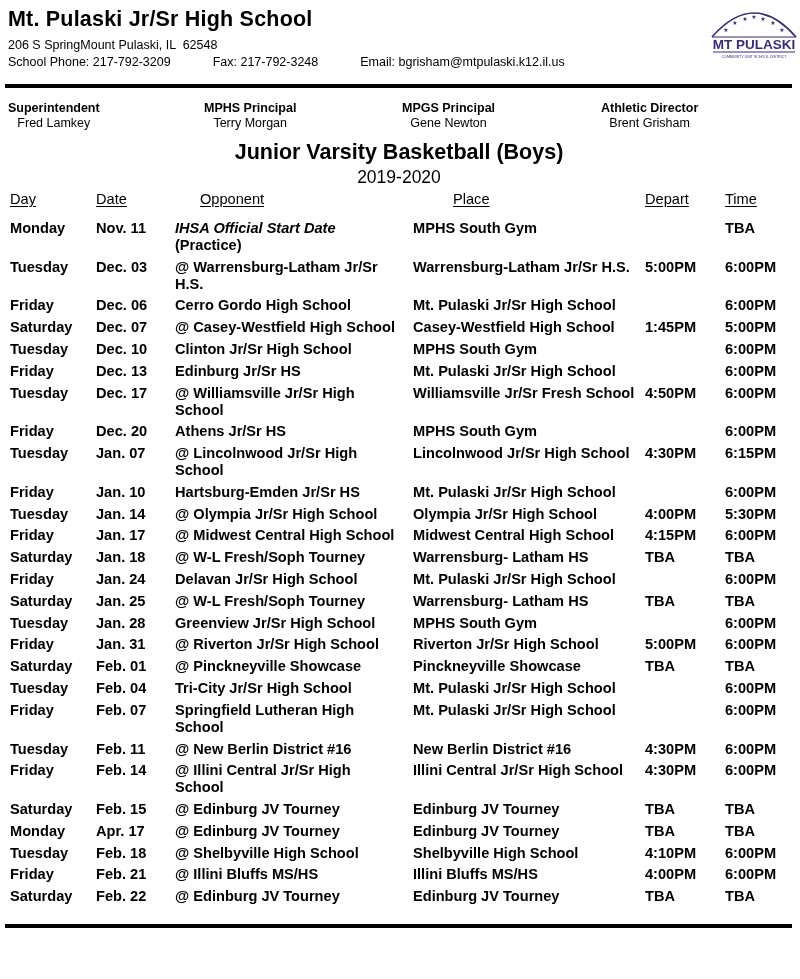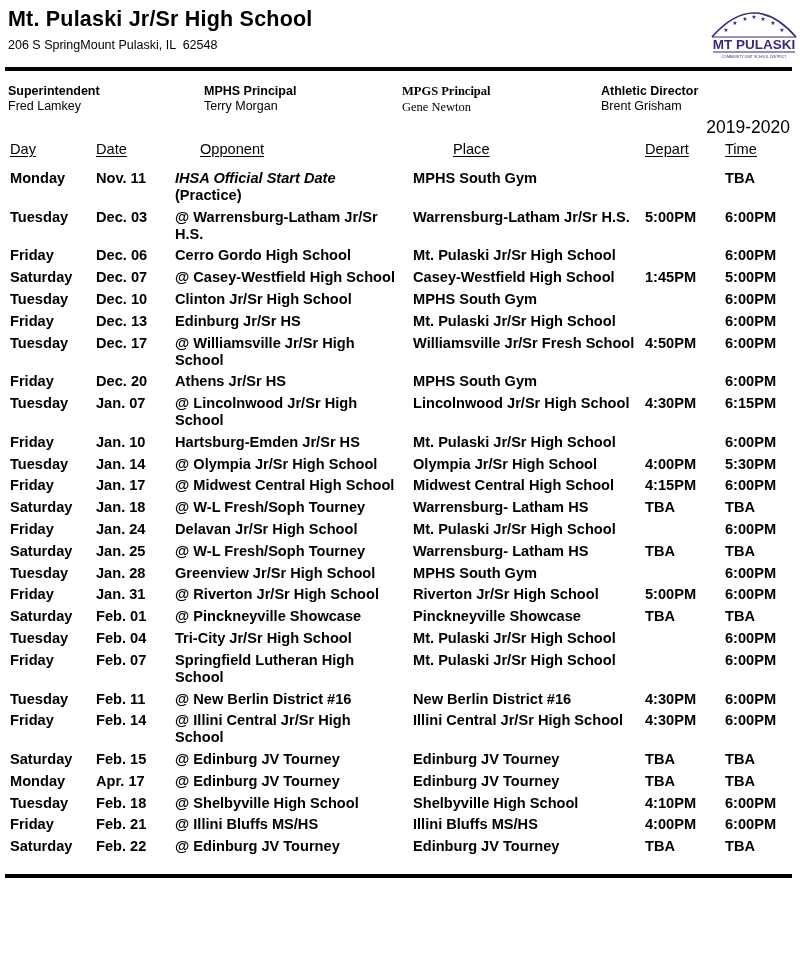--- a/index.html
+++ b/index.html
@@ -17,31 +17,31 @@
   .addr-line { margin-top: 6px; font-size: 12.5px; display: flex; white-space: pre; }
   .contact-line { margin-top: 3px; font-size: 12.5px; display: flex; gap: 42px; white-space: pre; }
 
   .logo { position: absolute; top: 3px; right: 0px; width: 92px; height: 58px; }
 
   .rule-top { position: relative; left: -3px; width: 787px; height: 3.5px; background: #000; margin-top: 15px; }
   .rule-bottom { position: relative; left: -3px; width: 787px; height: 4px; background: #000; margin-top: 16px; }
 
   
   .staff { position: relative; height: 31px; margin-top: 13px; font-size: 12.5px; }
-  .staff-col { position: absolute; top: 0; }
+  .staff-col { position: absolute; top: 0; text-align: center; }
   .staff-col .staff-title { font-weight: bold; }
   .staff-col .staff-name { margin-top: 1px; }
   .staff-col:nth-child(1) { left: 0px; }
   .staff-col:nth-child(2) { left: 196px; }
-  .staff-col:nth-child(3) { left: 394px; font-family: Liberation Serif, serif; }
+  .staff-col:nth-child(3) { left: 394px; }
   .staff-col:nth-child(4) { left: 593px; }
 
   
   .doc-title { margin-top: 8px; text-align: center; font-size: 21.5px; font-weight: bold; }
-  .doc-season { margin-top: 2px; text-align: right; font-size: 17.5px; }
+  .doc-season { margin-top: 2px; text-align: center; font-size: 17.5px; }
 
   
   table.sched { border-collapse: collapse; table-layout: fixed; width: 780px; margin-left: 2px; }
   .sched th {
     font-weight: normal; font-size: 14.6px; text-align: left;
     padding: 3px 0 11px 0; white-space: nowrap;
   }
   .sched th span { text-decoration: underline; text-underline-offset: 2px; }
   .sched th.h-opponent { padding-left: 25px; }
   .sched th.h-place { padding-left: 40px; }
@@ -57,20 +57,25 @@
 <body>
 
 <div class="page">
 
   <div>
     <div class="school-name">Mt. Pulaski Jr/Sr High School</div>
     <div class="addr-line">
       <span>206 S Spring</span>
       <span>Mount Pulaski, IL  62548</span>
     </div>
+    <div class="contact-line">
+      <span>School Phone: 217-792-3209</span>
+      <span>Fax: 217-792-3248</span>
+      <span>Email: bgrisham@mtpulaski.k12.il.us</span>
+    </div>
 
     <svg class="logo" viewBox="0 0 92 58">
       <g fill="#332d7b" stroke="none">
         <path d="M4,34 Q46,-14 88,34" fill="none" stroke="#332d7b" stroke-width="1.7"></path>
         <line x1="4" y1="34" x2="88" y2="34" stroke="#332d7b" stroke-width="1"></line>
         <text x="18" y="29" font-size="6" text-anchor="middle">★</text>
         <text x="27" y="22" font-size="6" text-anchor="middle">★</text>
         <text x="37" y="17.5" font-size="6" text-anchor="middle">★</text>
         <text x="46" y="15.5" font-size="6" text-anchor="middle">★</text>
         <text x="55" y="17.5" font-size="6" text-anchor="middle">★</text>
@@ -97,20 +102,21 @@
     <div class="staff-col">
       <div class="staff-title">MPGS Principal</div>
       <div class="staff-name">Gene Newton</div>
     </div>
     <div class="staff-col">
       <div class="staff-title">Athletic Director</div>
       <div class="staff-name">Brent Grisham</div>
     </div>
   </div>
 
+  <div class="doc-title">Junior Varsity Basketball (Boys)</div>
   <div class="doc-season">2019-2020</div>
 
   <table class="sched">
     <colgroup>
       <col style="width:86px">
         <col style="width:79px">
         <col style="width:238px">
       <col style="width:232px">
         <col style="width:80px">
         <col style="width:65px">

